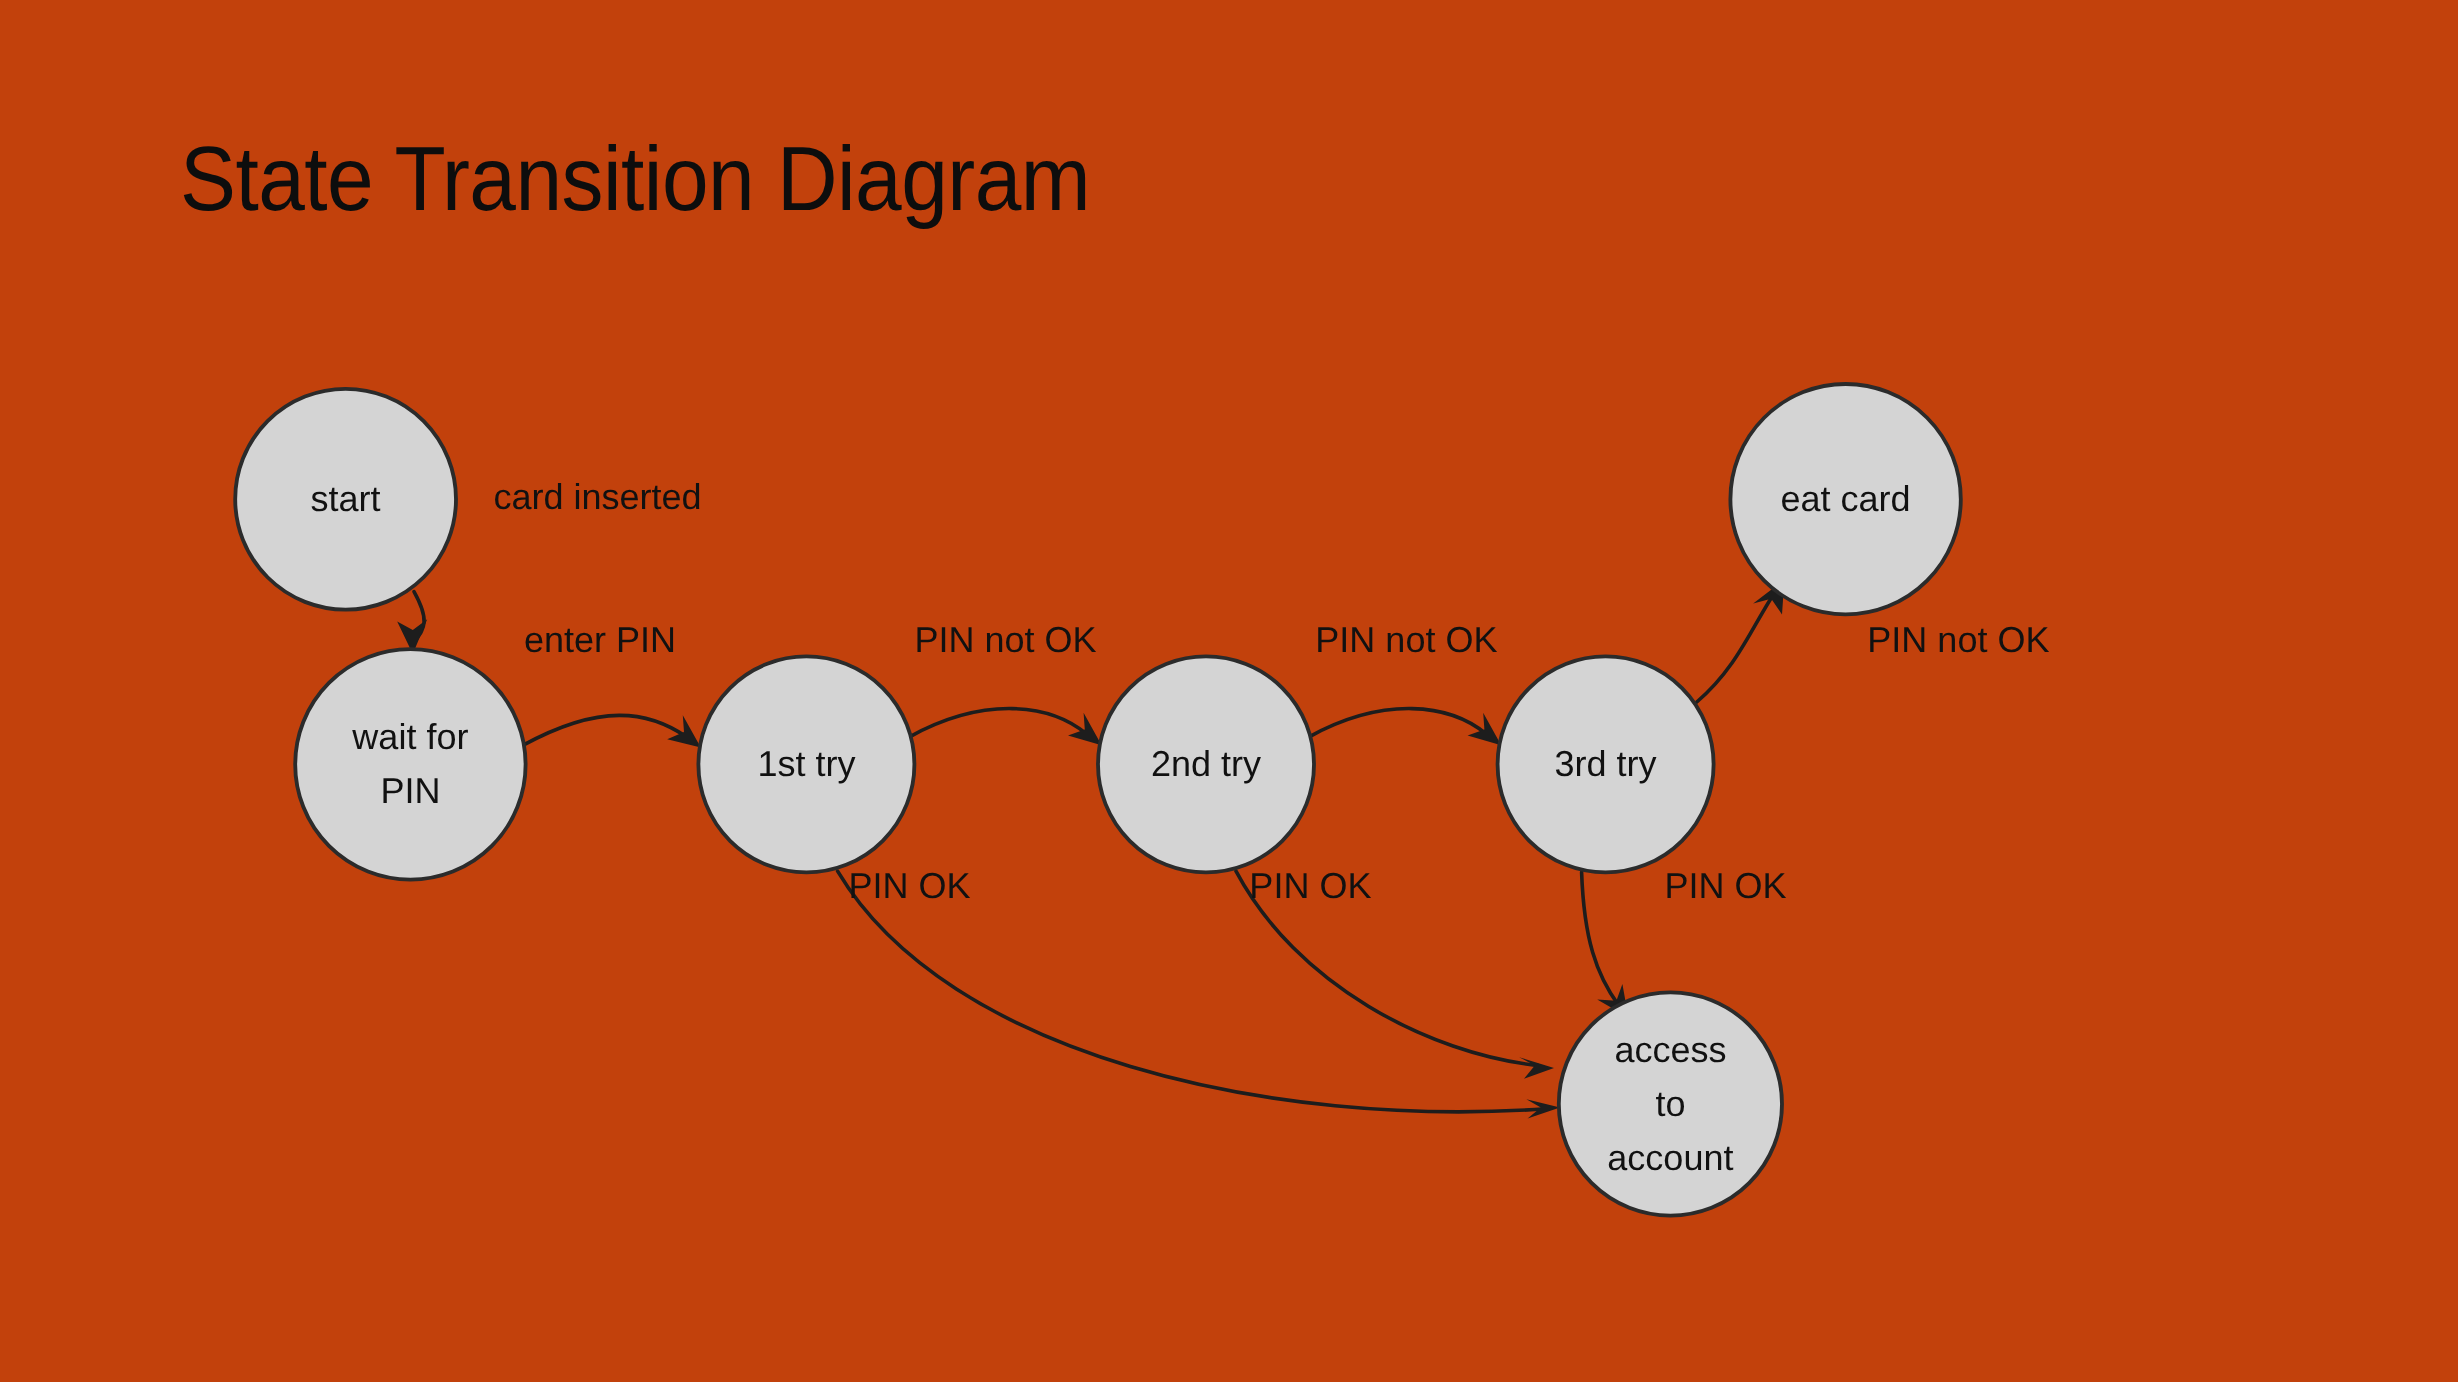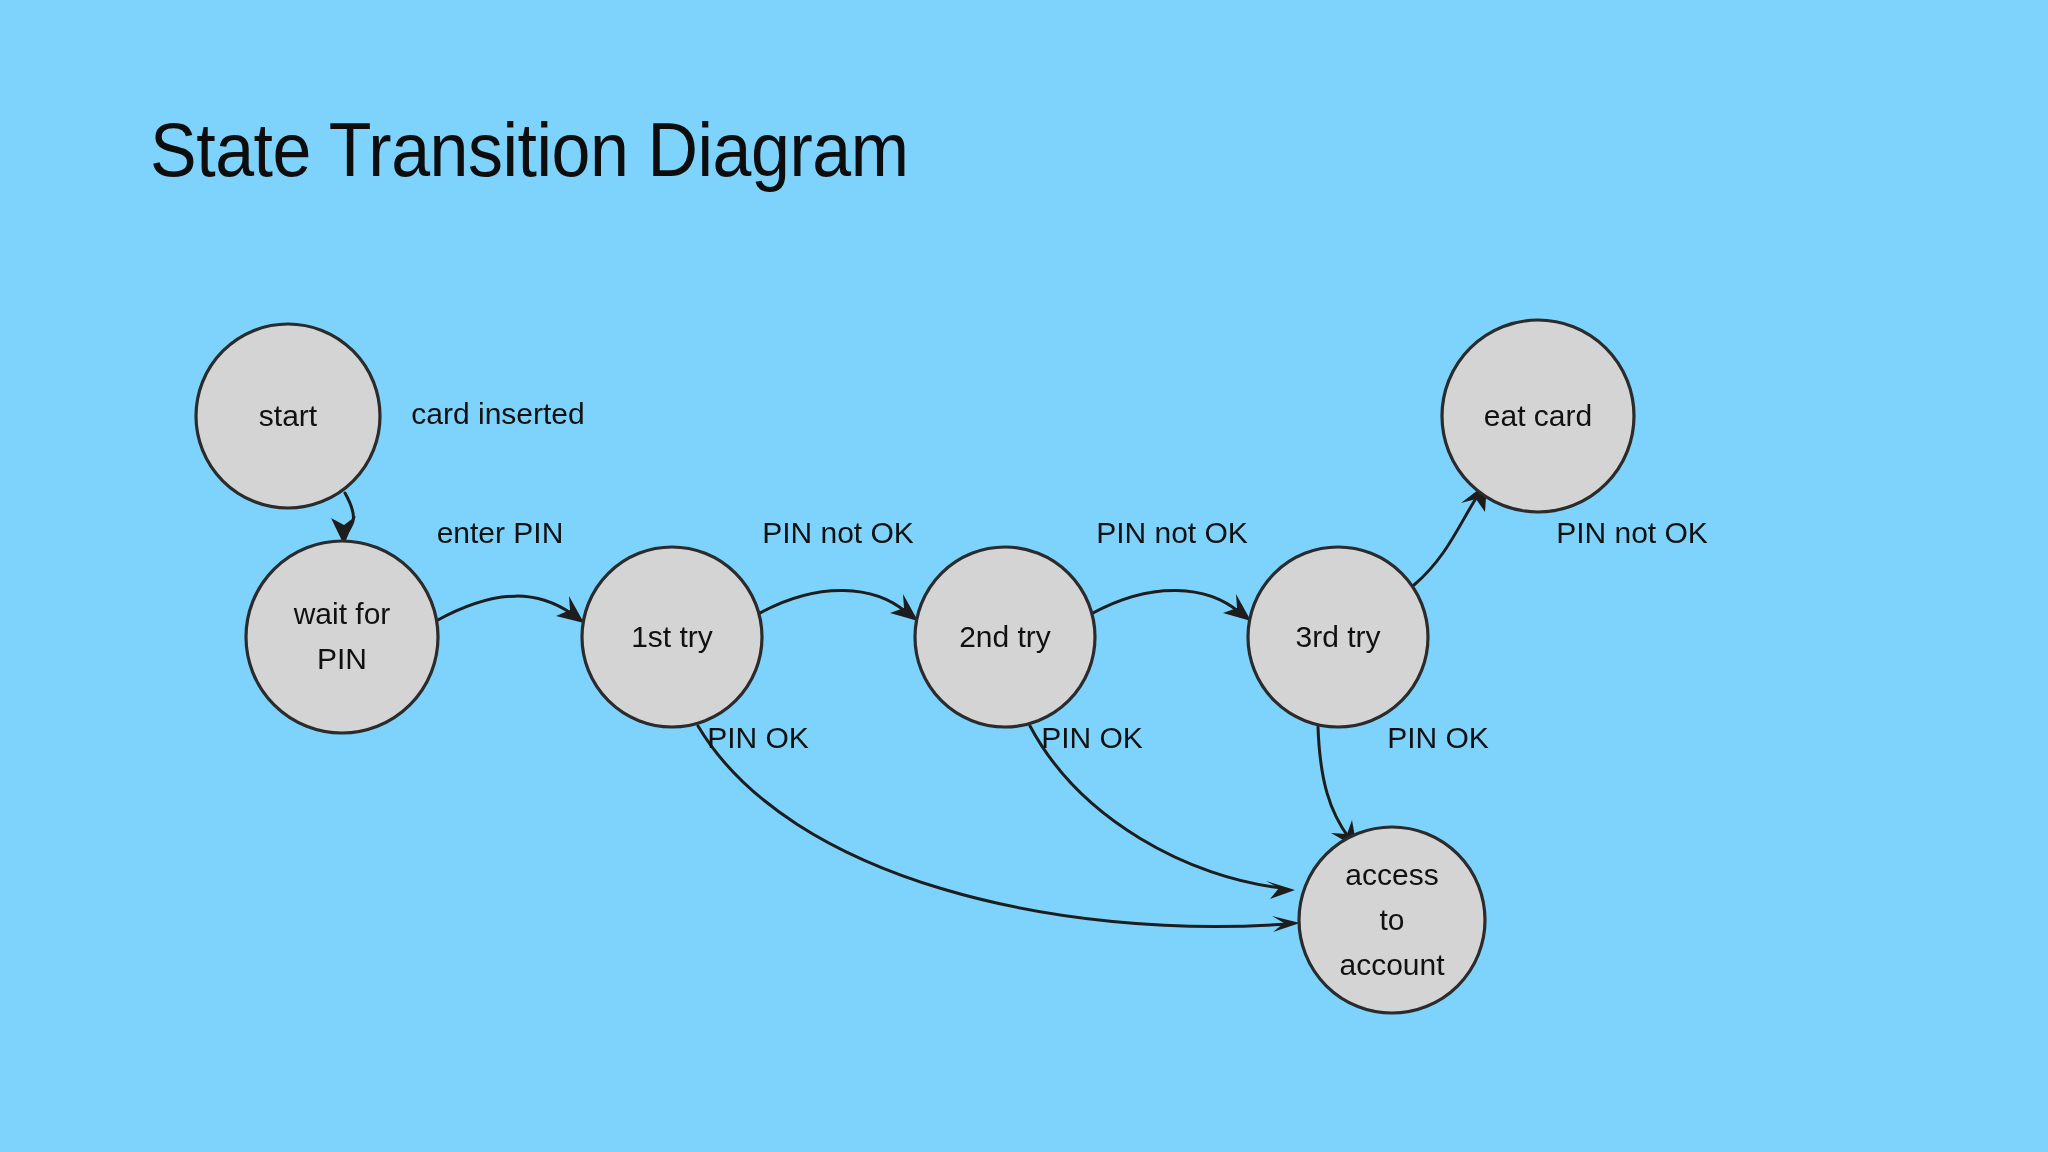--- a/index.html
+++ b/index.html
@@ -10,21 +10,21 @@
   body {
     width: 2048px;
     height: 1152px;
     font-family: "Liberation Sans", sans-serif;
     overflow: hidden;
     position: relative;
   }
   #slide {
     position: absolute;
     inset: 0;
-    background: #7dd3fc;
+    background: #c2410c;
   }
   #page-title {
     position: absolute;
     left: 150px;
     top: 112px;
     font-family: "Liberation Sans", sans-serif;
     font-size: 76px;
     font-weight: 400;
     line-height: 1.0;
     color: #0d0d0d;

